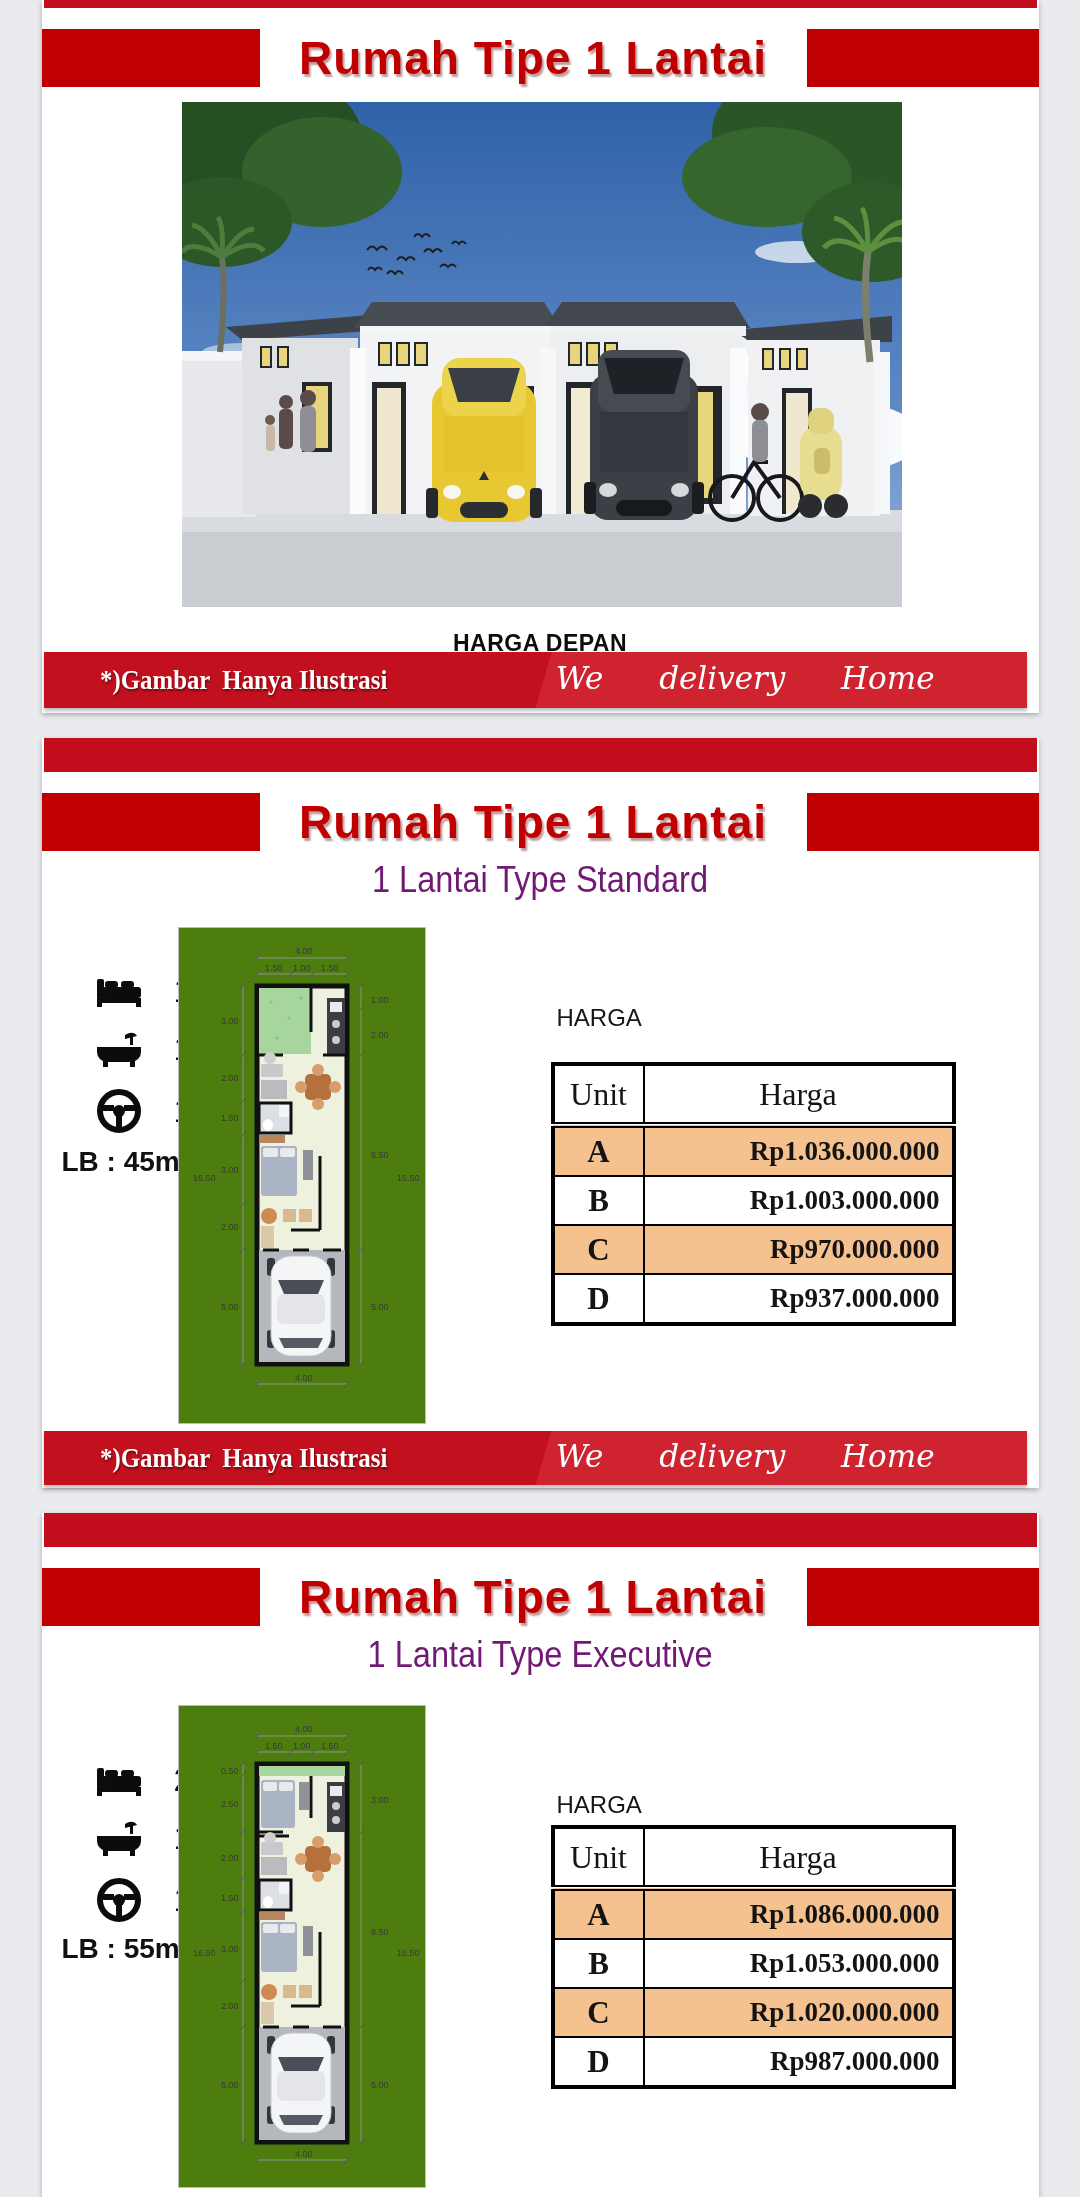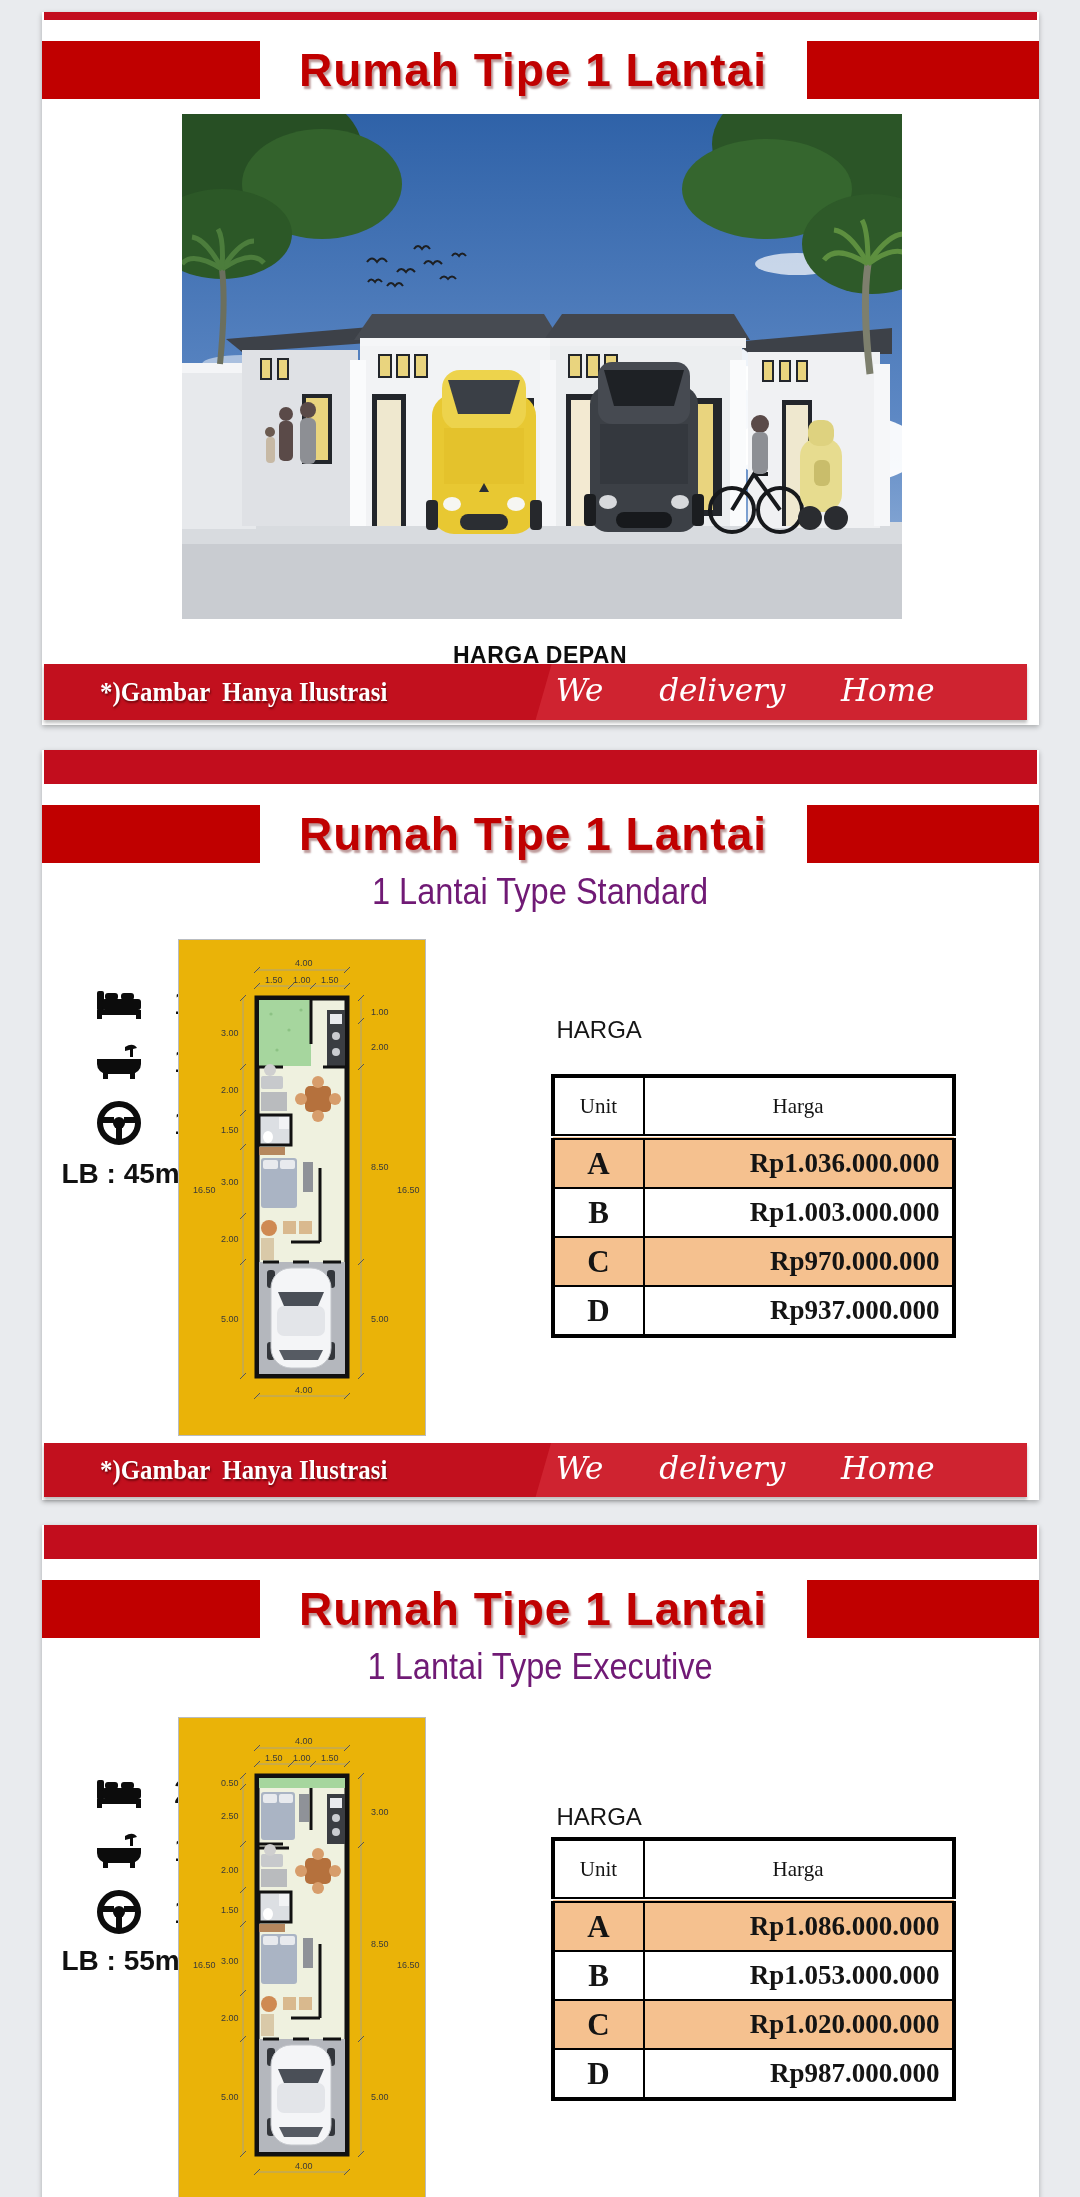--- a/index.html
+++ b/index.html
@@ -1,19 +1,19 @@
 <!DOCTYPE html>
 <html><head>
 <meta charset="utf-8">
 <style>
   html,body{margin:0;padding:0;}
   body{width:1080px;height:2197px;background:#e9ebee;overflow:hidden;
        font-family:"Liberation Sans",sans-serif;}
   #canvas{position:relative;width:1080px;height:2197px;}
-  .page{position:relative;width:997px;margin:12px auto;background:#ffffff;
+  .page{position:relative;width:997px;margin:0 auto;background:#ffffff;
         box-shadow:0 2px 5px rgba(0,0,0,.28);}
   #page1{height:713px;}
   #page2{height:750px;margin-top:25px;}
   #page3{height:685px;margin-top:25px;}
 
   
   .strip-thin{height:8px;background:#c20d1d;margin:0 2px;}
   .strip-top{height:34px;background:#c20d1d;margin:0 2px;}
 
   
@@ -46,36 +46,36 @@
                  font-family:"DejaVu Serif",serif;font-style:italic;font-size:31px;
                  color:#ffffff;word-spacing:18px;white-space:pre;}
 
   
   .spec-row{position:absolute;left:52px;display:flex;align-items:center;gap:30px;}
   .spec-icon{width:50px;display:flex;justify-content:center;}
   .spec-num{font-size:33px;color:#111;}
   .lb-label{position:absolute;left:20px;font-weight:bold;font-size:28px;color:#111;}
 
   
-  .planbox{position:absolute;left:136px;width:246px;background:#eab308;
+  .planbox{position:absolute;left:136px;width:246px;background:#4d7c0f;
            border:1px solid #b9bcc0;}
   #page2 .planbox{top:189px;height:495px;}
   #page3 .planbox{top:192px;height:481px;}
   .planbox svg{display:block;width:100%;height:100%;}
 
   
   .harga-label{position:absolute;left:515px;font-size:24px;color:#161616;}
   #page2 .harga-label{top:266px;}
   #page3 .harga-label{top:278px;}
   .price{position:absolute;left:509px;border-collapse:collapse;background:#fff;
          border:4px solid #000;}
   #page2 .price{top:324px;}
   #page3 .price{top:312px;}
   .price td{border:2px solid #000;font-family:"Liberation Serif",serif;color:#141414;}
-  .price tr.head td{height:54px;font-size:21px;text-align:center;
+  .price tr.head td{height:54px;font-size:32px;text-align:center;
                     border-bottom:6px double #000;}
   .price td.unit{width:86px;text-align:center;font-weight:bold;font-size:31px;height:45px;}
   .price td.val{width:294px;text-align:right;font-weight:bold;font-size:27px;
                 padding-right:12px;height:45px;}
   .price tr.alt td{background:#f5c18f;}
 
   
   .dim{font-family:"Liberation Sans",sans-serif;font-size:9px;fill:#3a3a3a;}
   .rail{stroke:#9aa0a6;stroke-width:.8;}
   .tick{stroke:#555;stroke-width:1;}

